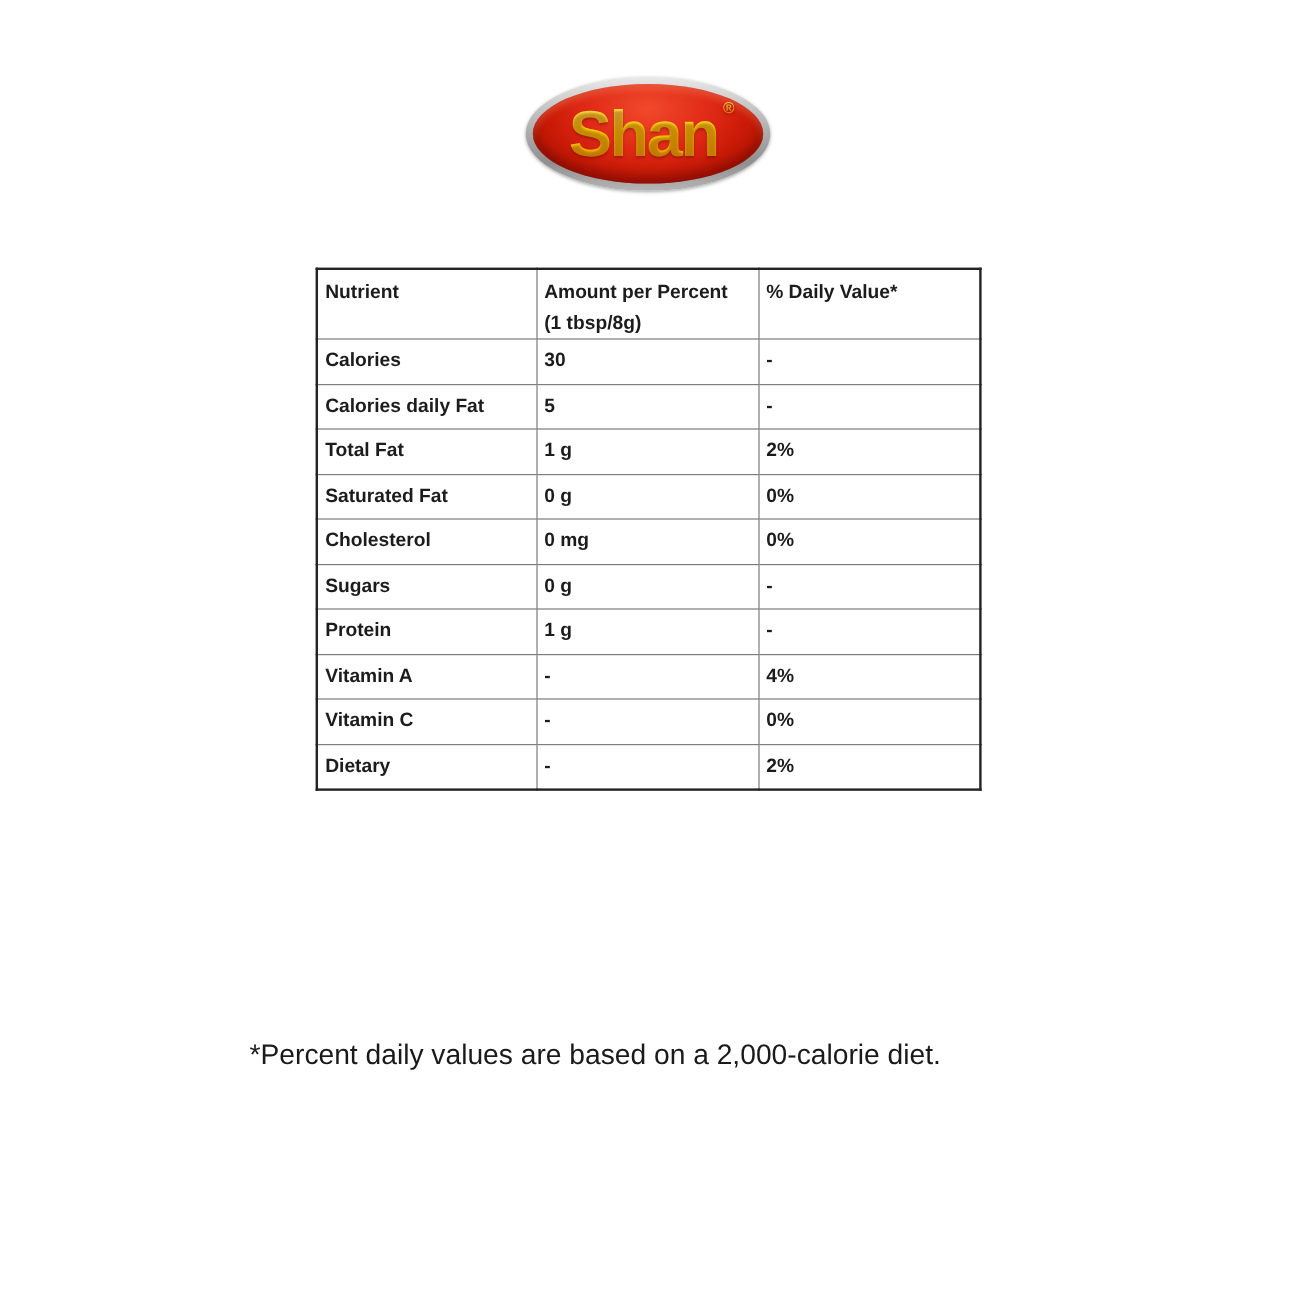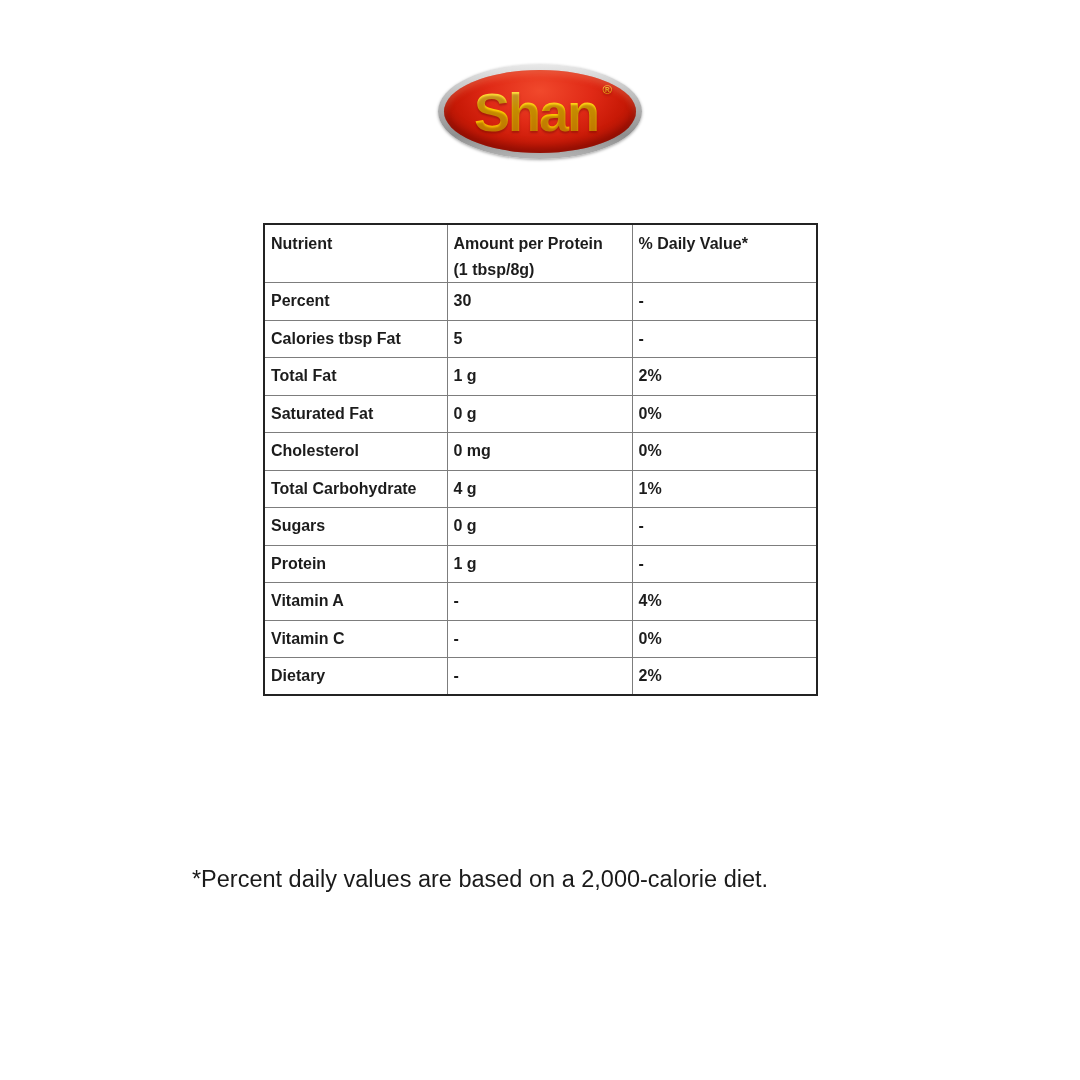--- a/index.html
+++ b/index.html
@@ -99,21 +99,21 @@
     font-weight: bold;
   }
   .nutrition-table tbody td {
     height: 37.5px;
     vertical-align: middle;
   }
 
   
   .footnote {
     position: absolute;
-    left: 0;
+    left: 16px;
     top: 864px;
     width: 960px;
     text-align: center;
     font-size: 23.5px;
     font-weight: normal;
     color: #1a1a1a;
     line-height: 30px;
   }
 </style>
 </head>
@@ -135,35 +135,35 @@
   <table class="nutrition-table">
     <colgroup>
       <col class="c1">
         <col class="c2">
         <col class="c3">
     </colgroup>
     <thead>
       <tr>
         <th>Nutrient</th>
         <th>
-          <span>Amount per Protein</span><br>
+          <span>Amount per Percent</span><br>
           <span>(1 tbsp/8g)</span>
         </th>
         <th>% Daily Value*</th>
       </tr>
     </thead>
     <tbody>
     <tr>
-      <td>Percent</td>
+      <td>Calories</td>
       <td>30</td>
       <td>-</td>
     </tr>
 
     <tr>
-      <td>Calories tbsp Fat</td>
+      <td>Calories daily Fat</td>
       <td>5</td>
       <td>-</td>
     </tr>
 
     <tr>
       <td>Total Fat</td>
       <td>1 g</td>
       <td>2%</td>
     </tr>
 
@@ -174,25 +174,20 @@
     </tr>
 
 
     <tr>
       <td>Cholesterol</td>
       <td>0 mg</td>
       <td>0%</td>
     </tr>
 
 
-    <tr>
-      <td>Total Carbohydrate</td>
-      <td>4 g</td>
-      <td>1%</td>
-    </tr>
 
 
     <tr>
       <td>Sugars</td>
       <td>0 g</td>
       <td>-</td>
     </tr>
 
     <tr>
       <td>Protein</td>

